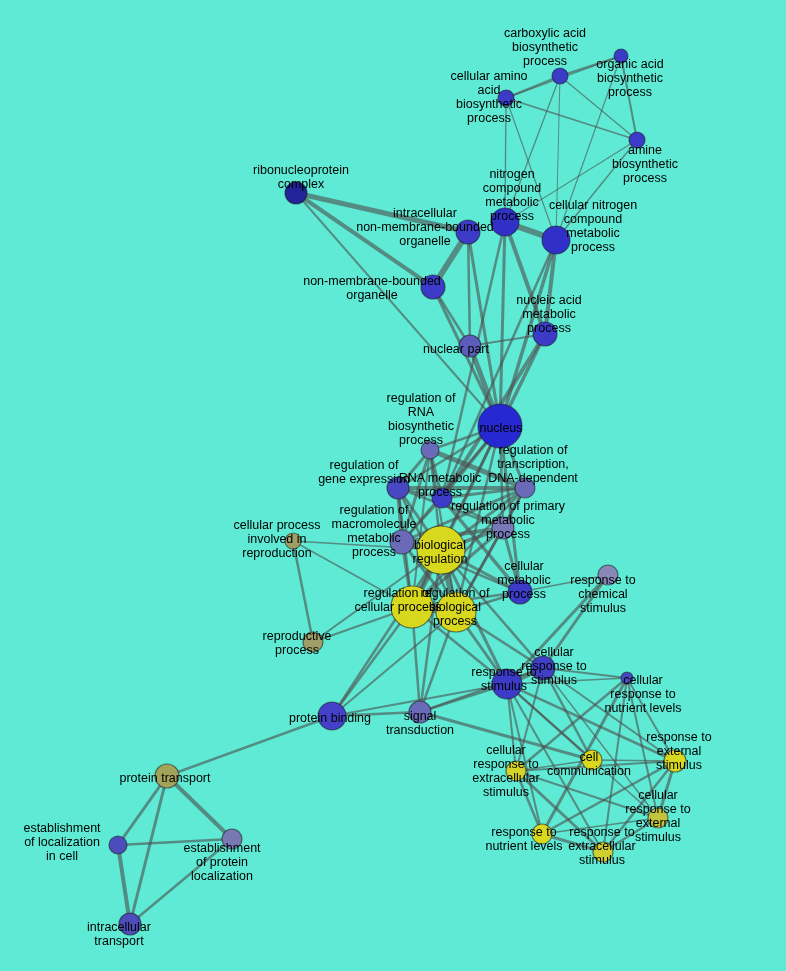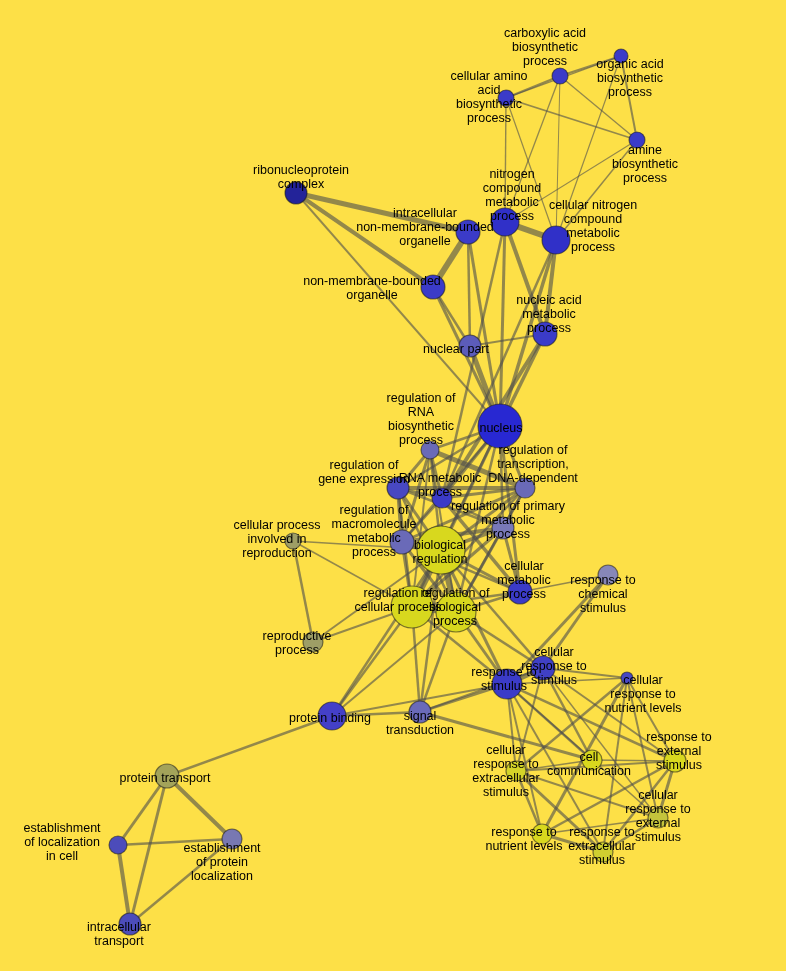--- a/index.html
+++ b/index.html
@@ -1,16 +1,16 @@
 <!DOCTYPE html>
 <html><head>
 <meta charset="utf-8">
 <style>
   html,body{margin:0;padding:0;background:#ffffff;}
-  .canvas-wrap{width:786px;height:971px;position:relative;background:#fde047;overflow:hidden;}
+  .canvas-wrap{width:786px;height:971px;position:relative;background:#5eead4;overflow:hidden;}
   svg{display:block;font-family:"Liberation Sans", sans-serif;}
   .node-label{font-size:12.5px;fill:#000;text-anchor:middle;}
   circle.node{stroke-linejoin:round;cursor:pointer;}
 </style>
 </head>
 <body>
 
 <div class="canvas-wrap">
   <svg width="786" height="971" viewBox="0 0 786 971" xmlns="http://www.w3.org/2000/svg">
     <g>

